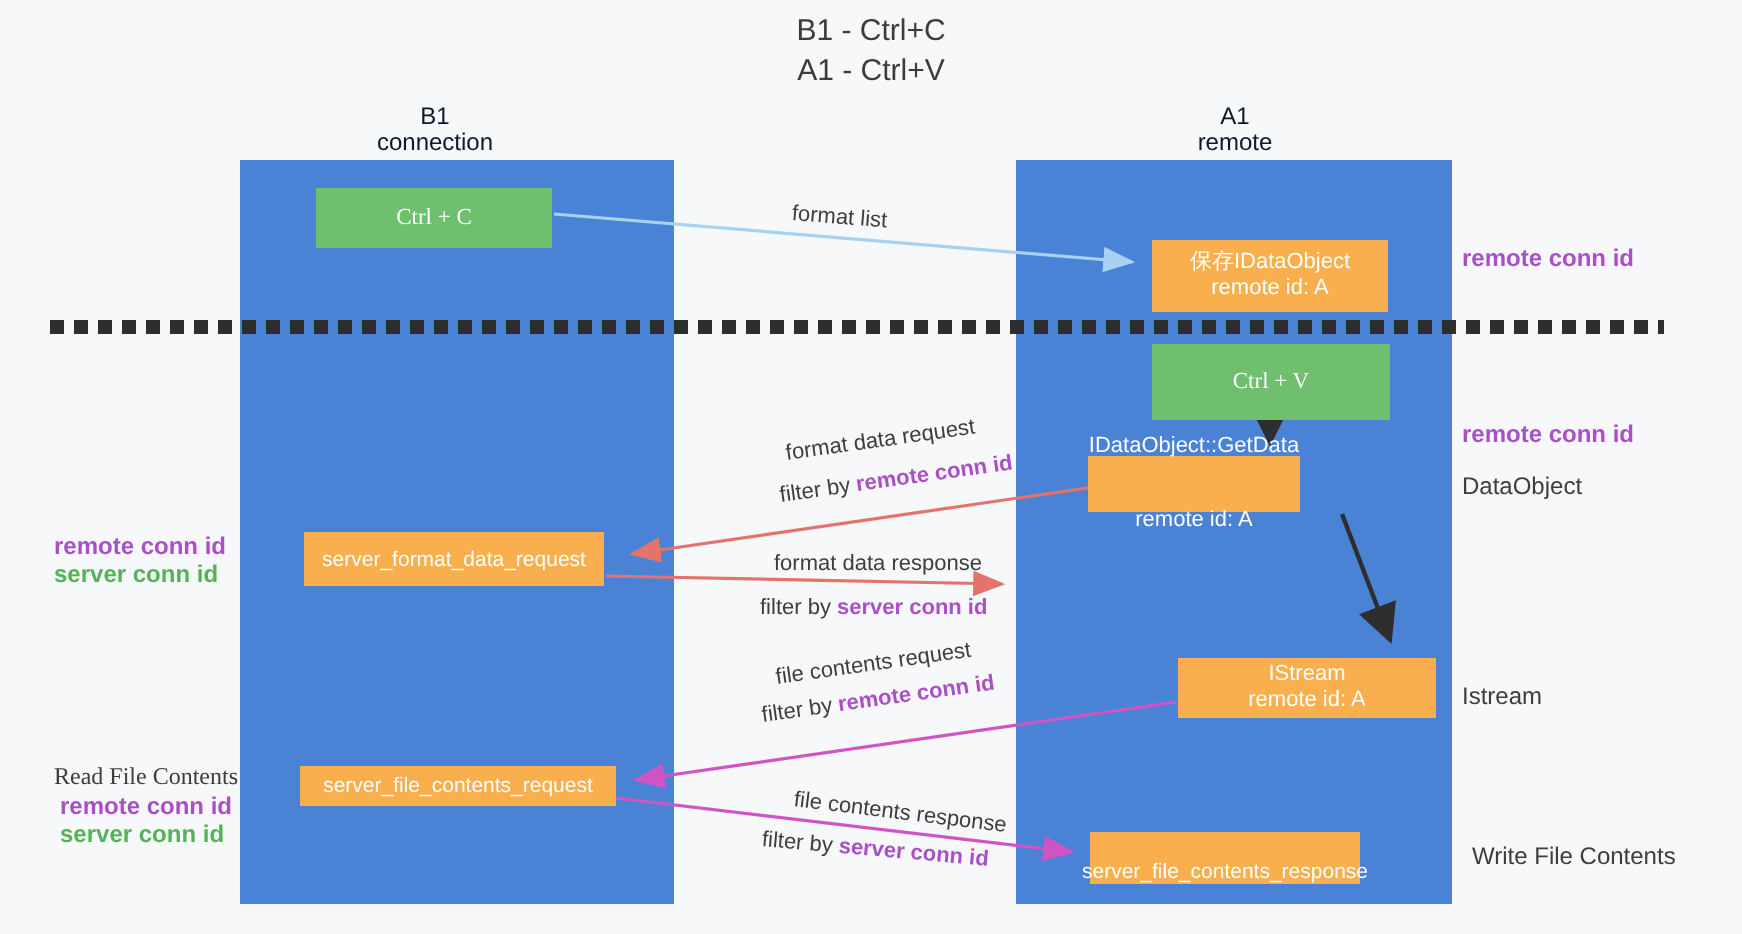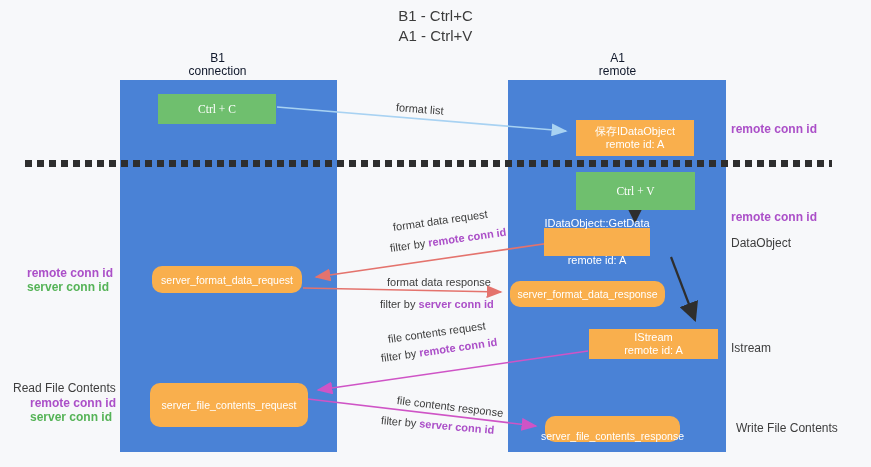--- a/index.html
+++ b/index.html
@@ -13,21 +13,21 @@
   .title { width:871px; top:6px; left:0; text-align:center;
     font-size:15px; line-height:20px; color:#3c3c3c; }
   .col-header { text-align:center; font-size:12px; line-height:13px; color:#0f172a; }
   .lifeline { background:#4a82d6; }
   .box { display:flex; flex-direction:column; align-items:center; justify-content:center;
     color:#ffffff; text-align:center; white-space:nowrap; }
   .box.orange { background:#f9af4d; }
   .box.green  { background:#6fbf6e;font-family:Liberation Serif, serif; }
   .box .l1 { font-size:11px; line-height:13px; }
   .box .l2 { font-size:11px; line-height:13px; }
-  .box.single { font-size:10.5px;border-radius:10px; }
+  .box.single { font-size:10.5px; }
   .box.keybox { font-size:11.5px; }
   .mid-label { font-size:11px; color:#3d3d3d; white-space:nowrap; transform-origin:left center; }
   .mid-label b.purple { color:#ab4fc8; font-weight:bold; }
   .side-label { font-size:12px; white-space:nowrap; }
   .side-label.purple { color:#ab4fc8; font-weight:bold; }
   .side-label.green  { color:#55b357; font-weight:bold; }
   .side-label.dark   { color:#3d3d3d; font-weight:normal; }
   .dashed-line {
     top:160px; left:25px; width:807px; height:7px;
     background:repeating-linear-gradient(90deg, #2e2e2e 0px, #2e2e2e 7px, rgba(0,0,0,0) 7px, rgba(0,0,0,0) 12px);
@@ -81,37 +81,34 @@
     <path d="M588,351 L318,390" stroke="#cf54c6" stroke-width="1.6" fill="none" marker-end="url(#mk-mag)"></path>
     <path d="M308,399 L536,426" stroke="#cf54c6" stroke-width="1.6" fill="none" marker-end="url(#mk-mag)"></path>
   </svg>
 
   <div class="abs box green keybox" style="left:158px; top:94px; width:118px; height:30px;">
     <span>Ctrl + C</span>
   </div>
   <div class="abs box orange single" style="left:152px; top:266px; width:150px; height:27px;">
     <span>server_format_data_request</span>
   </div>
-  <div class="abs box orange single" style="left:150px; top:383px; width:158px; height:44px;">
+  <div class="abs box orange single" style="left:150px; top:383px; width:158px; height:20px;">
     <span>server_file_contents_request</span>
   </div>
 
   <div class="abs box orange" style="left:576px; top:120px; width:118px; height:36px;">
     <span class="l1">保存IDataObject</span>
     <span class="l2">remote id: A</span>
   </div>
   <div class="abs box green keybox" style="left:576px; top:172px; width:119px; height:38px;">
     <span>Ctrl + V</span>
   </div>
   <div class="abs box orange" style="left:544px; top:228px; width:106px; height:28px;gap:24px;">
     <span class="l1">IDataObject::GetData</span>
     <span class="l2">remote id: A</span>
-  </div>
-  <div class="abs box orange single" style="left:510px; top:281px; width:155px; height:26px;">
-    <span>server_format_data_response</span>
   </div>
   <div class="abs box orange" style="left:589px; top:329px; width:129px; height:30px;">
     <span class="l1">IStream</span>
     <span class="l2">remote id: A</span>
   </div>
   <div class="abs box orange single" style="left:545px; top:416px; width:135px; height:26px;justify-content:flex-end;">
     <span>server_file_contents_response</span>
   </div>
 
   <div class="abs mid-label" style="left:396px; top:101px; transform:rotate(4.5deg);">format list</div>
@@ -135,17 +132,17 @@
   </div>
 
   <div class="abs side-label purple" style="left:731px; top:122px;">remote conn id</div>
   <div class="abs side-label purple" style="left:731px; top:210px;">remote conn id</div>
   <div class="abs side-label dark" style="left:731px; top:236px;">DataObject</div>
   <div class="abs side-label dark" style="left:731px; top:341px;">Istream</div>
   <div class="abs side-label dark" style="left:736px; top:421px;">Write File Contents</div>
 
   <div class="abs side-label purple" style="left:27px; top:266px;">remote conn id</div>
   <div class="abs side-label green" style="left:27px; top:280px;">server conn id</div>
-  <div class="abs side-label dark" style="left:13px; top:381px;">Read File Contents</div>
+  <div class="abs side-label dark" style="left:27px; top:381px;font-family:Liberation Serif, serif;">Read File Contents</div>
   <div class="abs side-label purple" style="left:30px; top:396px;">remote conn id</div>
   <div class="abs side-label green" style="left:30px; top:410px;">server conn id</div>
 
 </div>
 
 </body></html>

